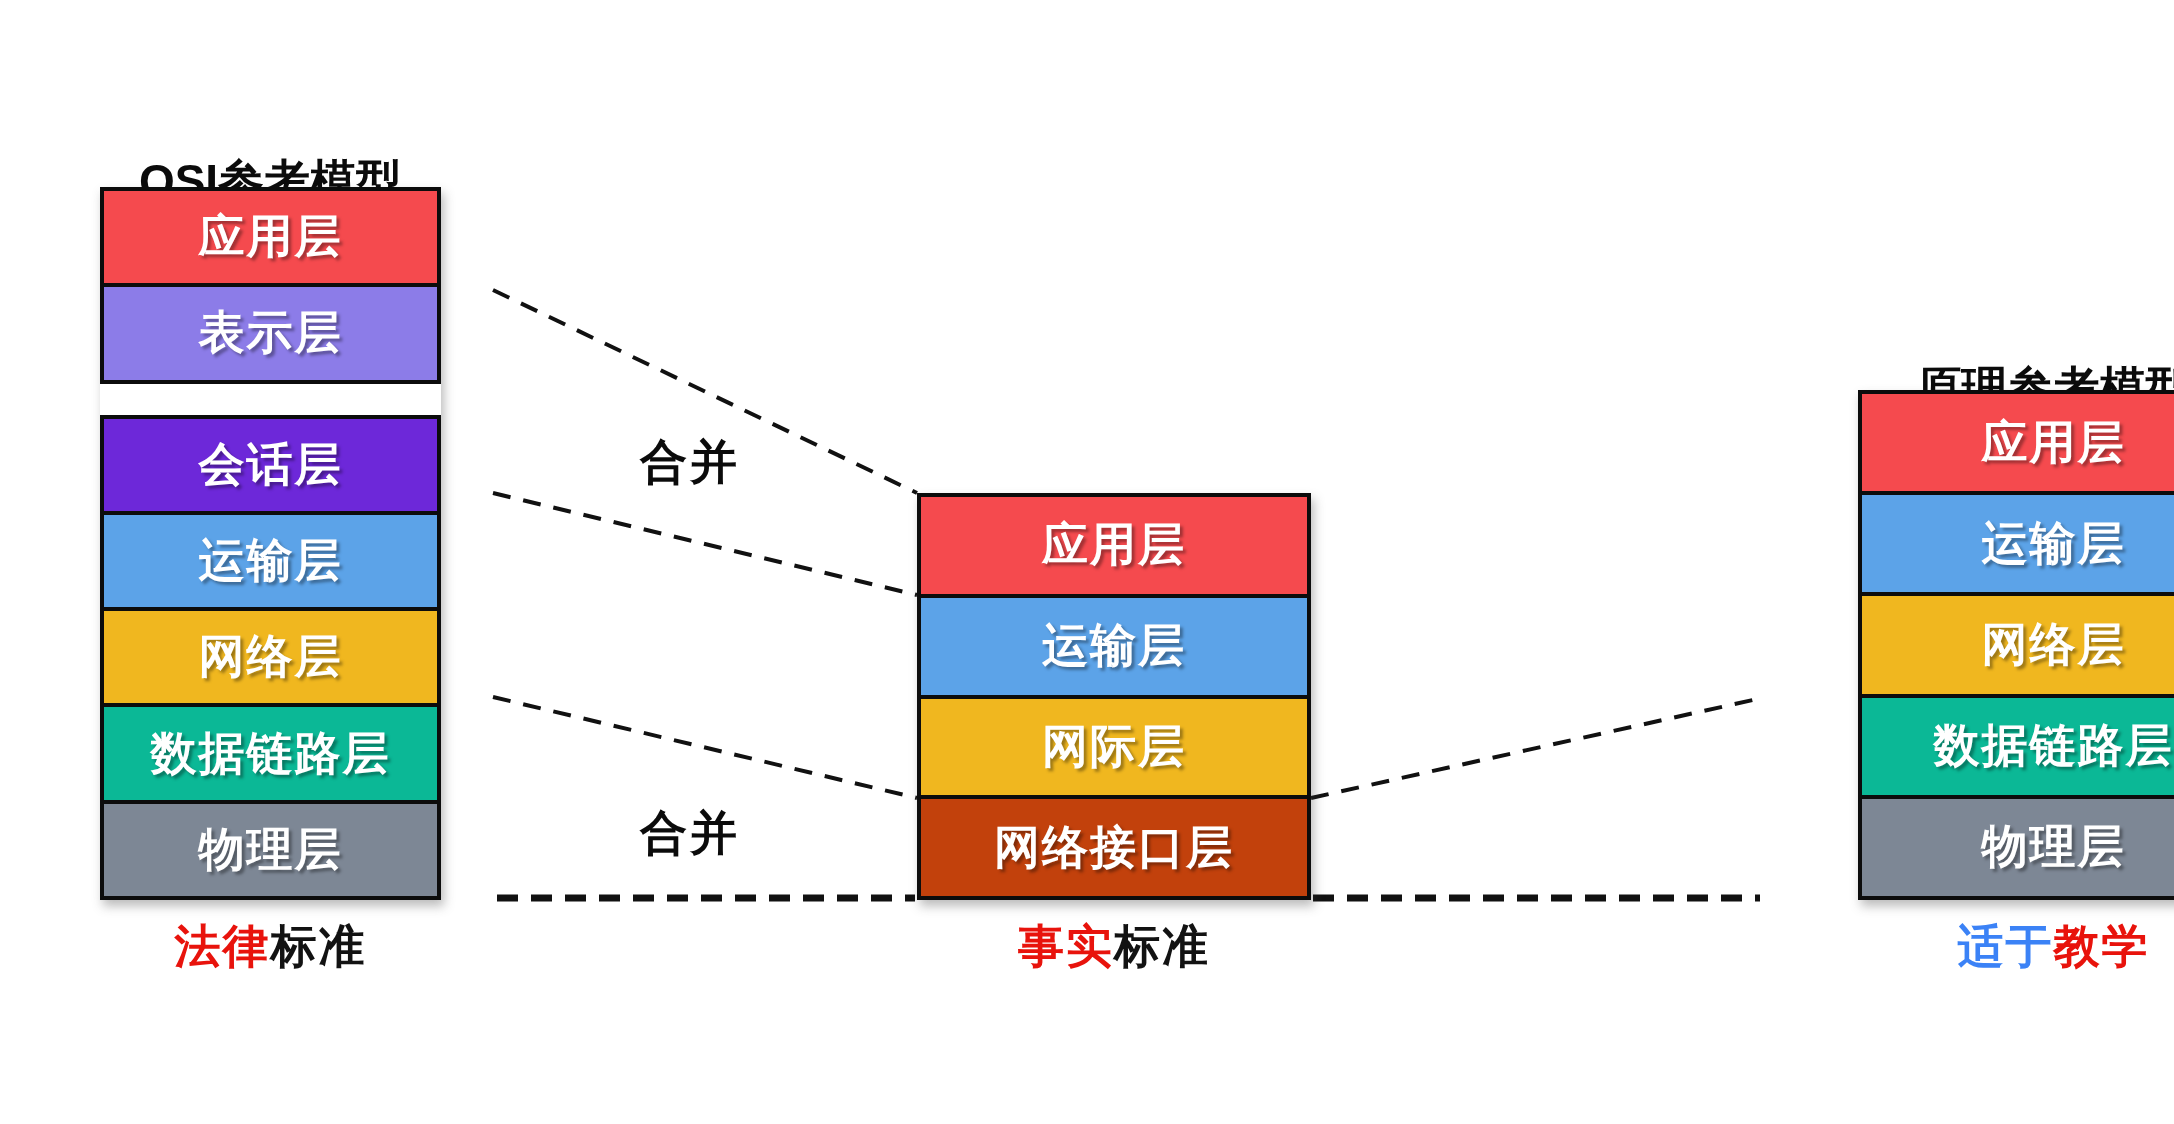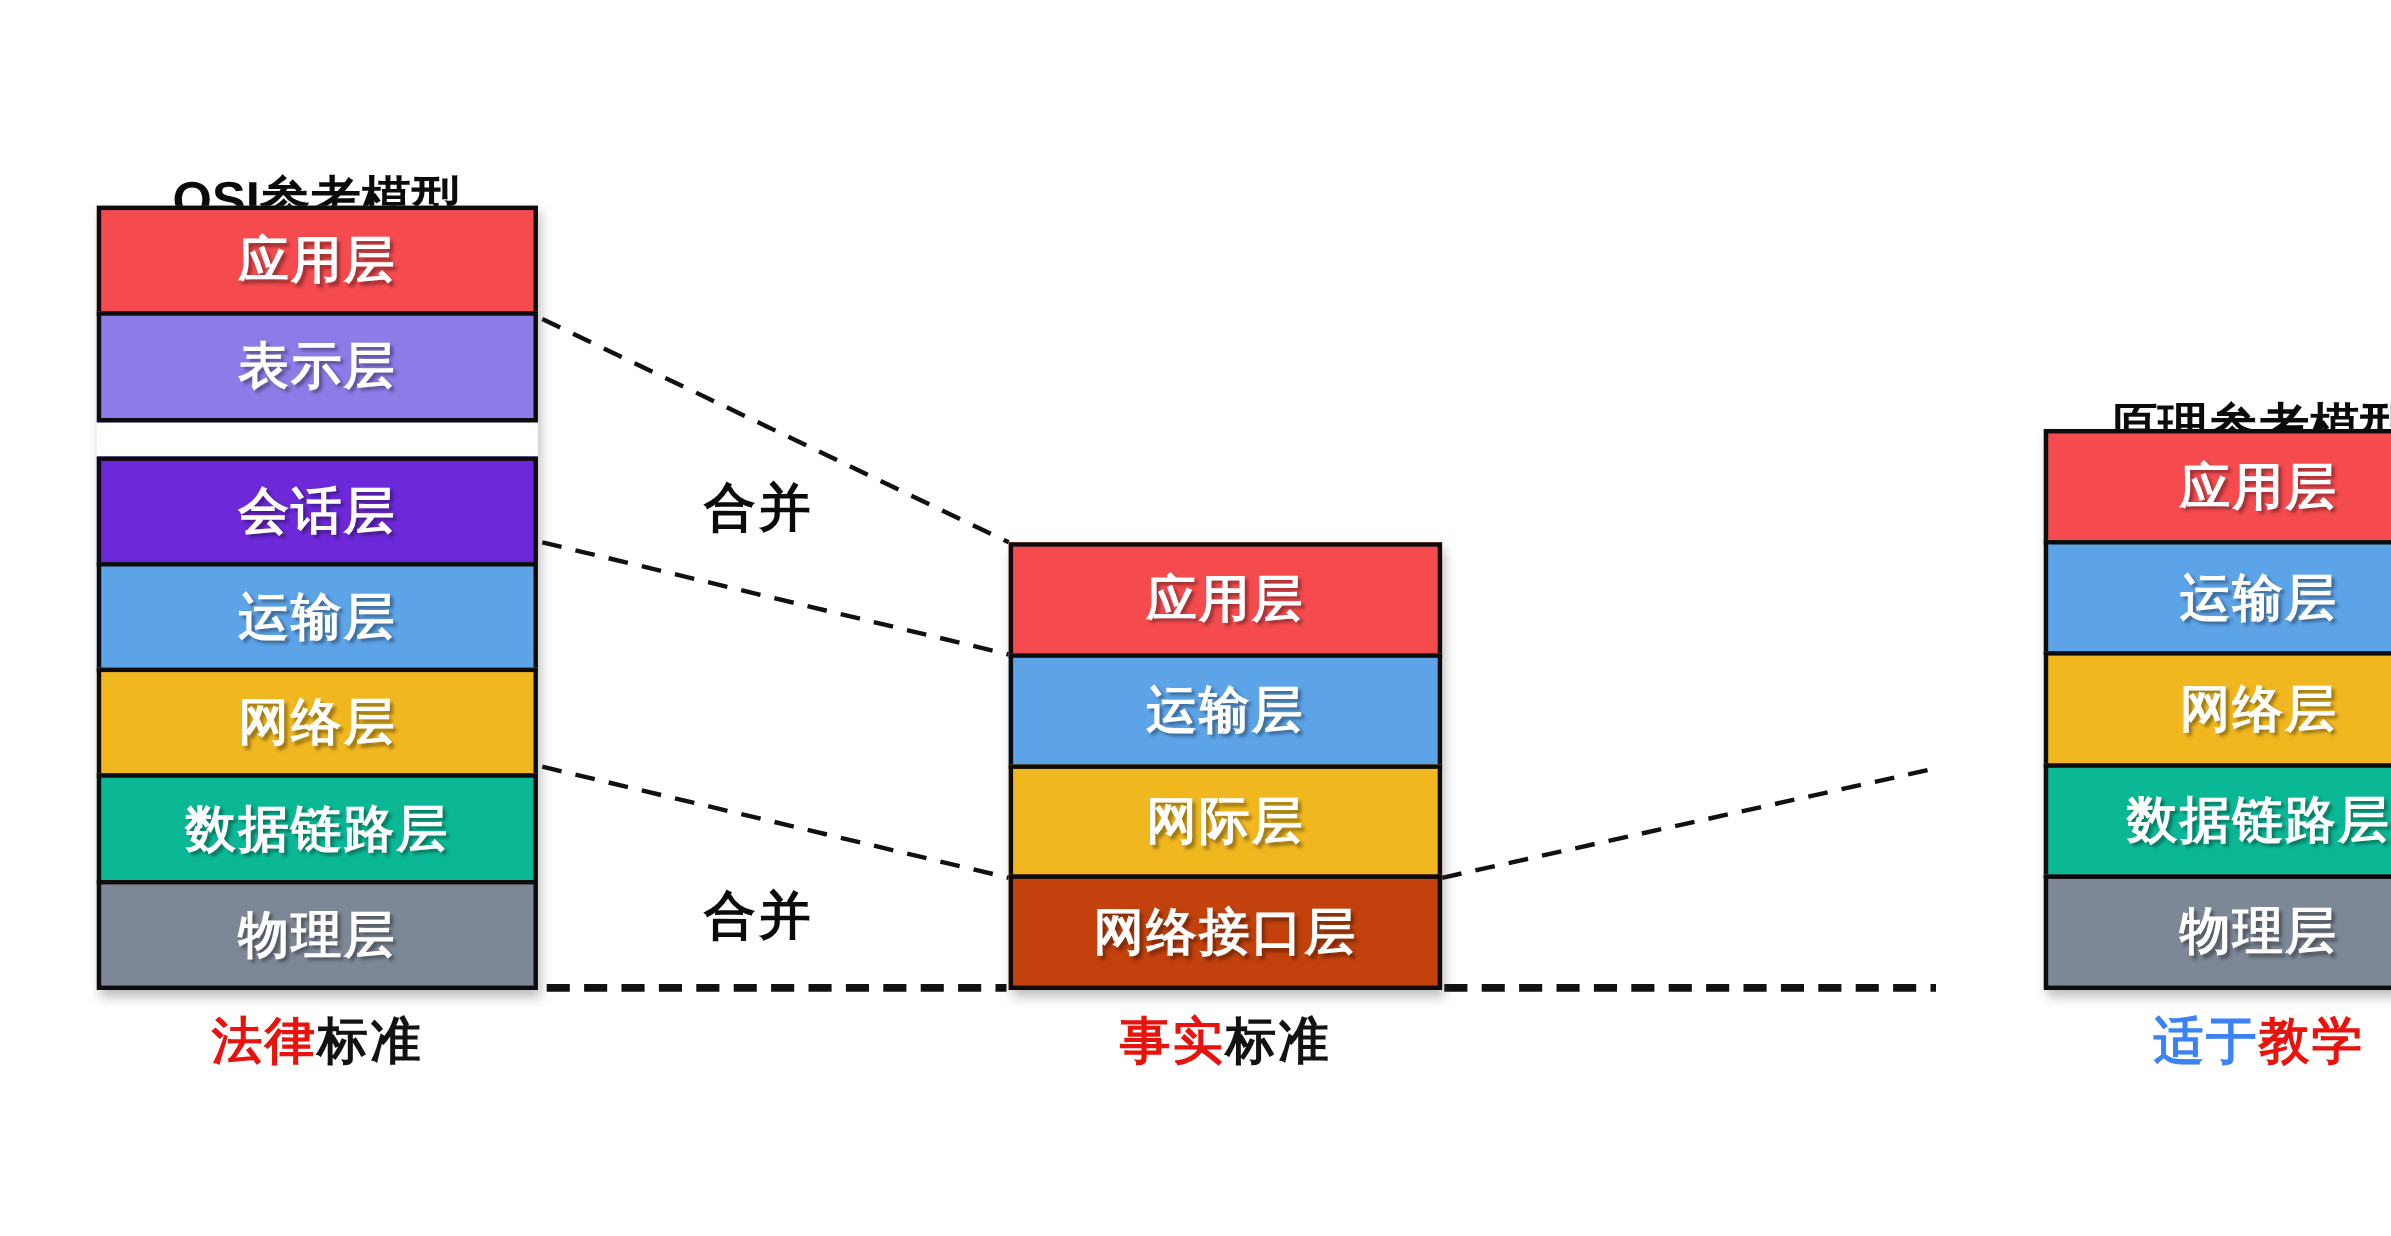--- a/index.html
+++ b/index.html
@@ -21,21 +21,21 @@
     top: 0;
     width: 2174px;
     height: 1124px;
     pointer-events: none;
   }
   .stack {
     position: absolute;
     top: 0;
     height: 1124px;
   }
-  #stack-osi       { left: 88px;  width: 401px; }
+  #stack-osi       { left: 100px;  width: 341px; }
   #stack-tcpip     { left: 917px;  width: 394px; }
   #stack-principle { left: 1858px; width: 391px; }
 
   .stack-title {
     position: absolute;
     left: 0;
     width: 100%;
     text-align: center;
     font-size: 46px;
     line-height: 54px;

